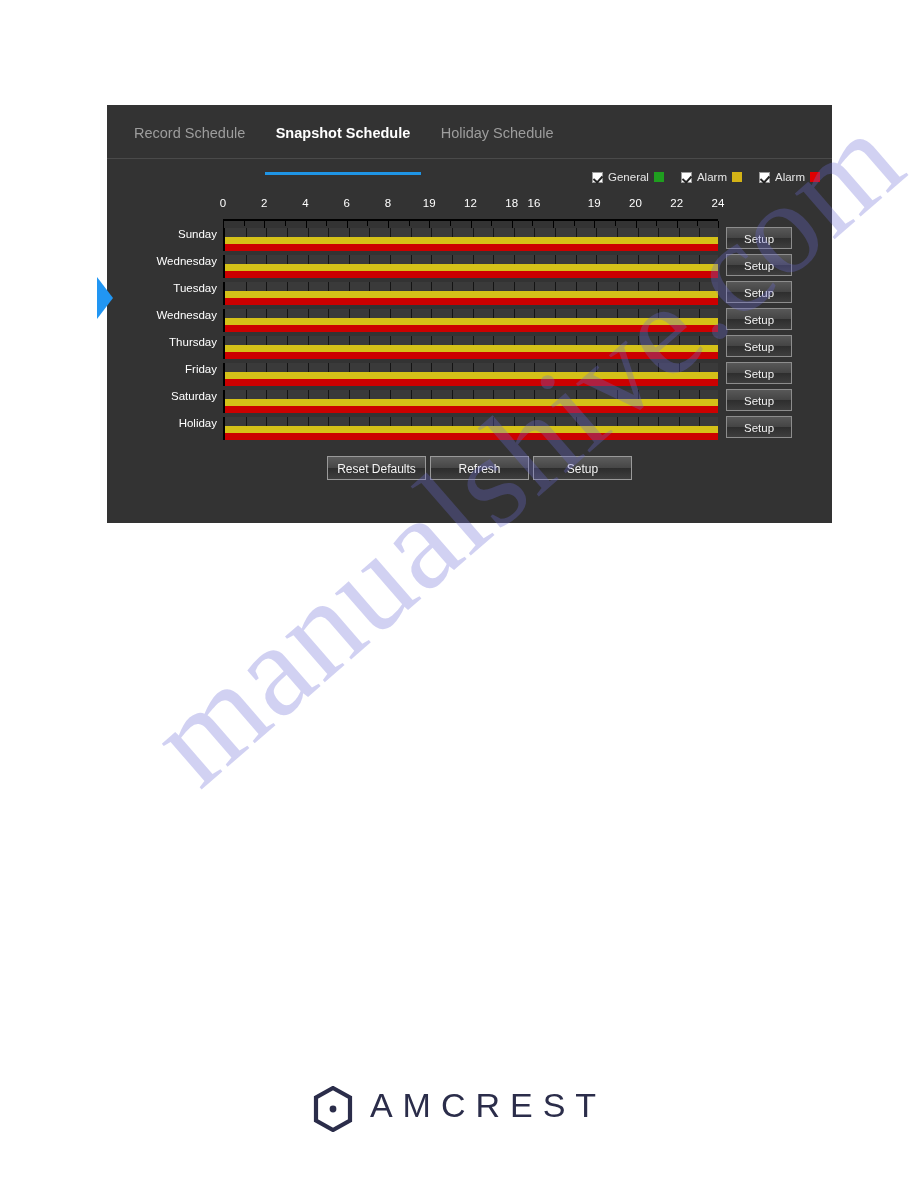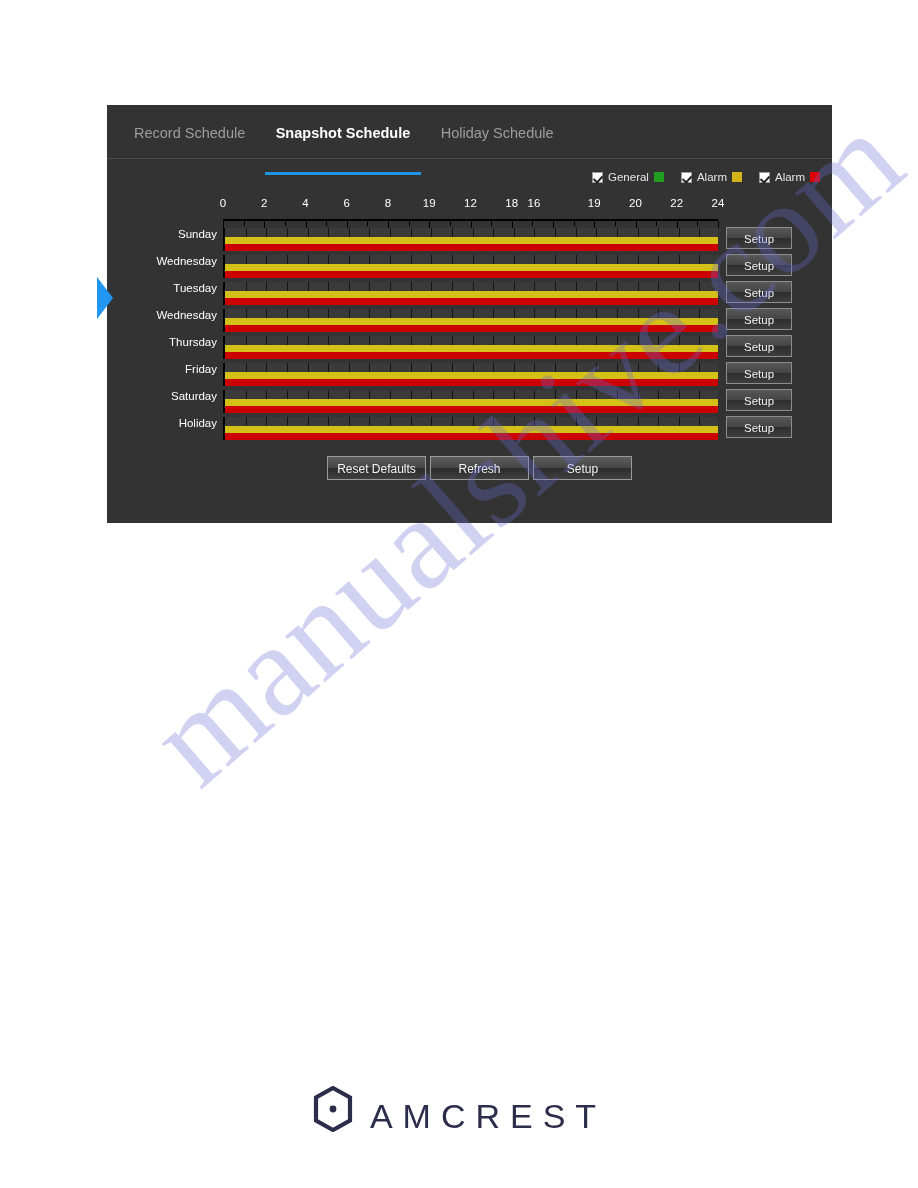--- a/index.html
+++ b/index.html
@@ -273,21 +273,21 @@
     user-select: none;
   }
 
   
   #footer-logo {
     position: absolute;
     left: 0;
     right: 0;
     top: 1086px;
     display: flex;
-    align-items: flex-end;
+    align-items: flex-start;
     justify-content: center;
     gap: 16px;
     z-index: 20;
   }
   #logo-wordmark {
     font-size: 34px;
     letter-spacing: 10px;
     color: #2b2d4a;
     font-family: "Liberation Sans", sans-serif;
     font-weight: 500;

